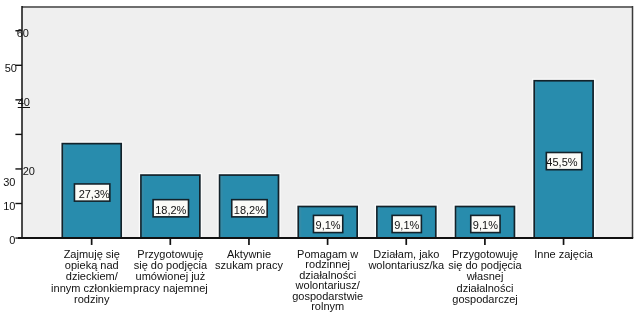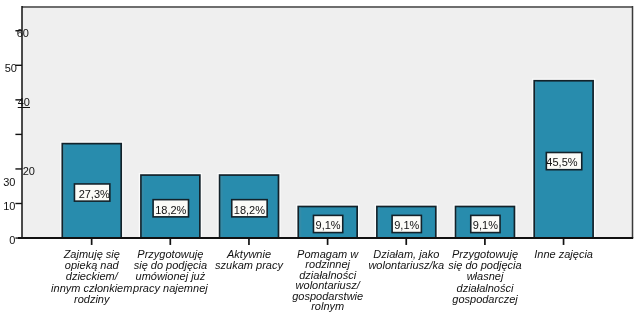--- a/index.html
+++ b/index.html
@@ -2,21 +2,21 @@
 <html><head>
 <meta charset="utf-8">
 <style>
   html,body{margin:0;padding:0;background:#ffffff;}
   body{width:642px;height:315px;overflow:hidden;font-family:"Liberation Sans",sans-serif;}
   #chart{position:relative;width:642px;height:315px;background:#ffffff;}
   #gfx{position:absolute;left:0;top:0;width:642px;height:315px;display:block;}
   .ytick{position:absolute;text-align:right;font-size:11px;color:#111;line-height:12px;}
   .vlabel{position:absolute;font-size:11px;color:#111;line-height:12px;text-align:center;white-space:nowrap;}
   .xlabel{position:absolute;text-align:center;font-size:11px;color:#111;line-height:11.25px;white-space:nowrap;}
-  .xlabel > div{white-space:nowrap;font-style:italic;}
+  .xlabel > div{white-space:nowrap;}
 </style>
 </head>
 <body>
 
 <div id="chart">
   <svg id="gfx" xmlns="http://www.w3.org/2000/svg">
       <rect x="22" y="6" width="611.2" height="232.05" fill="#efefef"></rect>
       <path d="M22 7 H632.8000000000001" fill="none" stroke="#6e6e6e" stroke-width="2"></path>
       <path d="M632.5 6 V238.05" fill="none" stroke="#3a3a3a" stroke-width="1.5"></path>
       <rect x="61" y="142.42849999999999" width="61.5" height="95.7215" fill="none" stroke="#fbfbfb" stroke-width="1.8"></rect>

